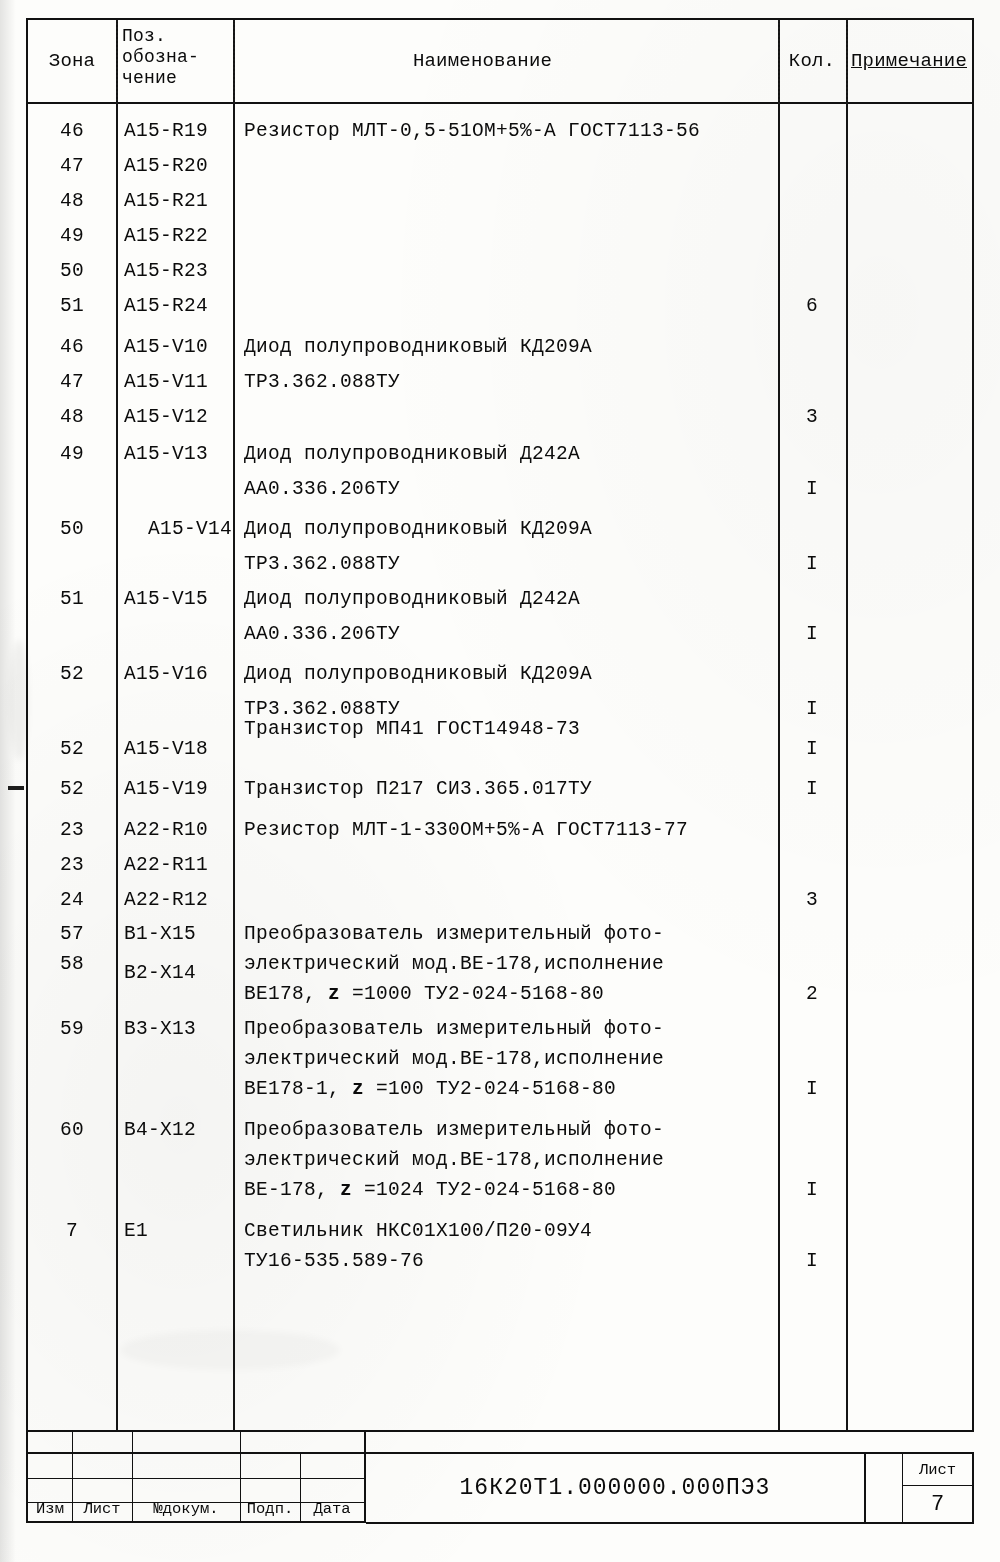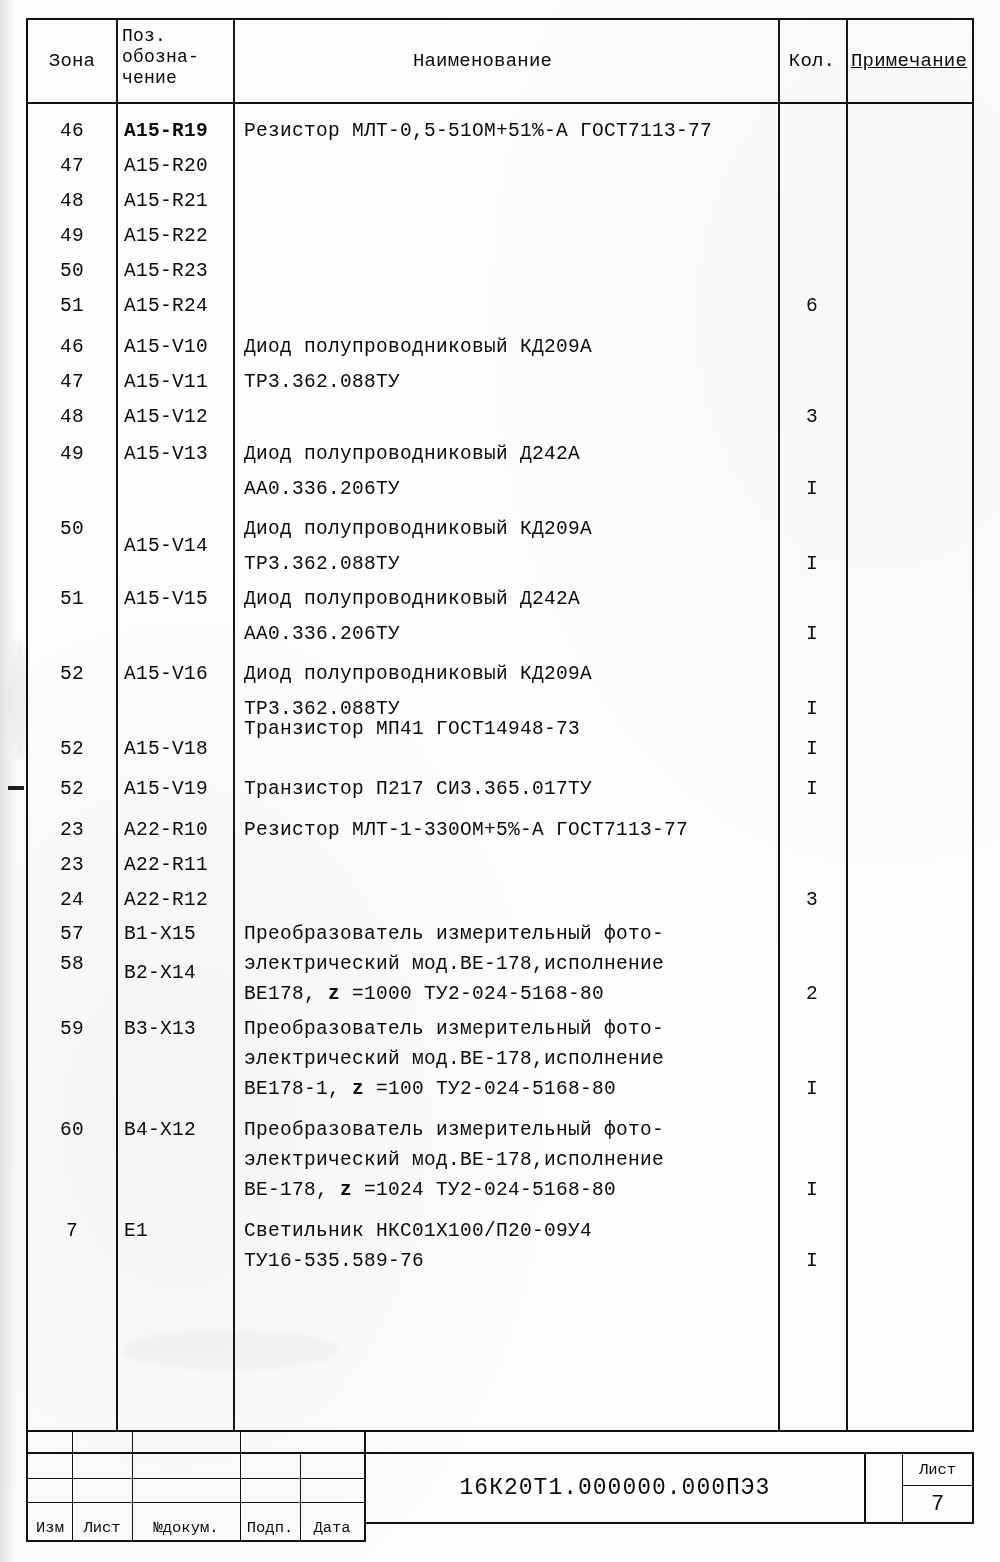--- a/index.html
+++ b/index.html
@@ -58,21 +58,21 @@
   .c-name{left:216px;}
   .c-kol{left:750px;width:68px;text-align:center;}
   .bold-z{font-weight:bold;}
 
   
   .titleblock{
     position:absolute;left:26px;top:1432px;
     width:948px;height:112px;
   }
   .tb-left{
-    position:absolute;left:0;top:20px;width:340px;height:90px;
+    position:absolute;left:0;top:20px;width:340px;height:71px;
     border:2px solid #111;box-sizing:border-box;
   }
   .tb-left .col{position:absolute;top:0;bottom:0;border-left:1.8px solid #111;}
   .tb-left .r{position:absolute;left:0;right:0;border-top:1.8px solid #111;}
   .tb-lbl{
     position:absolute;bottom:0;height:24px;display:flex;align-items:center;
     justify-content:center;font-size:15.5px;
   }
   .tb-mid{
     position:absolute;left:340px;top:20px;right:108px;height:72px;
@@ -148,22 +148,22 @@
     <div class="vrule v3"></div>
     <div class="vrule v4"></div>
 
     <div class="vrule dotted" style="left:88px;height:84px;bottom:auto;"></div>
     <div class="vrule dotted" style="left:205px;height:84px;bottom:auto;"></div>
     <div class="vrule dotted" style="left:750px;height:84px;bottom:auto;"></div>
     <div class="vrule dotted" style="left:818px;height:84px;bottom:auto;"></div>
 
     <div class="body" id="tbody">
         <div class="t c-zona" style="top: 18px;">46</div>
-        <div class="t c-poz" style="top: 18px; font-weight: bold;">А15-R19</div>
-        <div class="t c-name" style="top: 18px;">Резистор МЛТ-0,5-51ОМ+51%-А ГОСТ7113-77</div>
+        <div class="t c-poz" style="top: 18px;">А15-R19</div>
+        <div class="t c-name" style="top: 18px;">Резистор МЛТ-0,5-51ОМ+5%-А ГОСТ7113-56</div>
         <div class="t c-zona" style="top: 53px;">47</div>
         <div class="t c-poz" style="top: 53px;">А15-R20</div>
         <div class="t c-zona" style="top: 88px;">48</div>
         <div class="t c-poz" style="top: 88px;">А15-R21</div>
         <div class="t c-zona" style="top: 123px;">49</div>
         <div class="t c-poz" style="top: 123px;">А15-R22</div>
         <div class="t c-zona" style="top: 158px;">50</div>
         <div class="t c-poz" style="top: 158px;">А15-R23</div>
         <div class="t c-zona" style="top: 193px;">51</div>
         <div class="t c-poz" style="top: 193px;">А15-R24</div>
@@ -176,21 +176,21 @@
         <div class="t c-name" style="top: 269px;">ТР3.362.088ТУ</div>
         <div class="t c-zona" style="top: 304px;">48</div>
         <div class="t c-poz" style="top: 304px;">А15-V12</div>
         <div class="t c-kol" style="top: 304px;">3</div>
         <div class="t c-zona" style="top: 341px;">49</div>
         <div class="t c-poz" style="top: 341px;">А15-V13</div>
         <div class="t c-name" style="top: 341px;">Диод полупроводниковый Д242А</div>
         <div class="t c-name" style="top: 376px;">АА0.336.206ТУ</div>
         <div class="t c-kol" style="top: 376px;">I</div>
         <div class="t c-zona" style="top: 416px;">50</div>
-        <div class="t c-poz" style="top: 433px;">А15-V14</div>
+        <div class="t c-poz" style="top: 416px; text-align: right;">А15-V14</div>
         <div class="t c-name" style="top: 416px;">Диод полупроводниковый КД209А</div>
         <div class="t c-name" style="top: 451px;">ТР3.362.088ТУ</div>
         <div class="t c-kol" style="top: 451px;">I</div>
         <div class="t c-zona" style="top: 486px;">51</div>
         <div class="t c-poz" style="top: 486px;">А15-V15</div>
         <div class="t c-name" style="top: 486px;">Диод полупроводниковый Д242А</div>
         <div class="t c-name" style="top: 521px;">АА0.336.206ТУ</div>
         <div class="t c-kol" style="top: 521px;">I</div>
         <div class="t c-zona" style="top: 561px;">52</div>
         <div class="t c-poz" style="top: 561px;">А15-V16</div>

